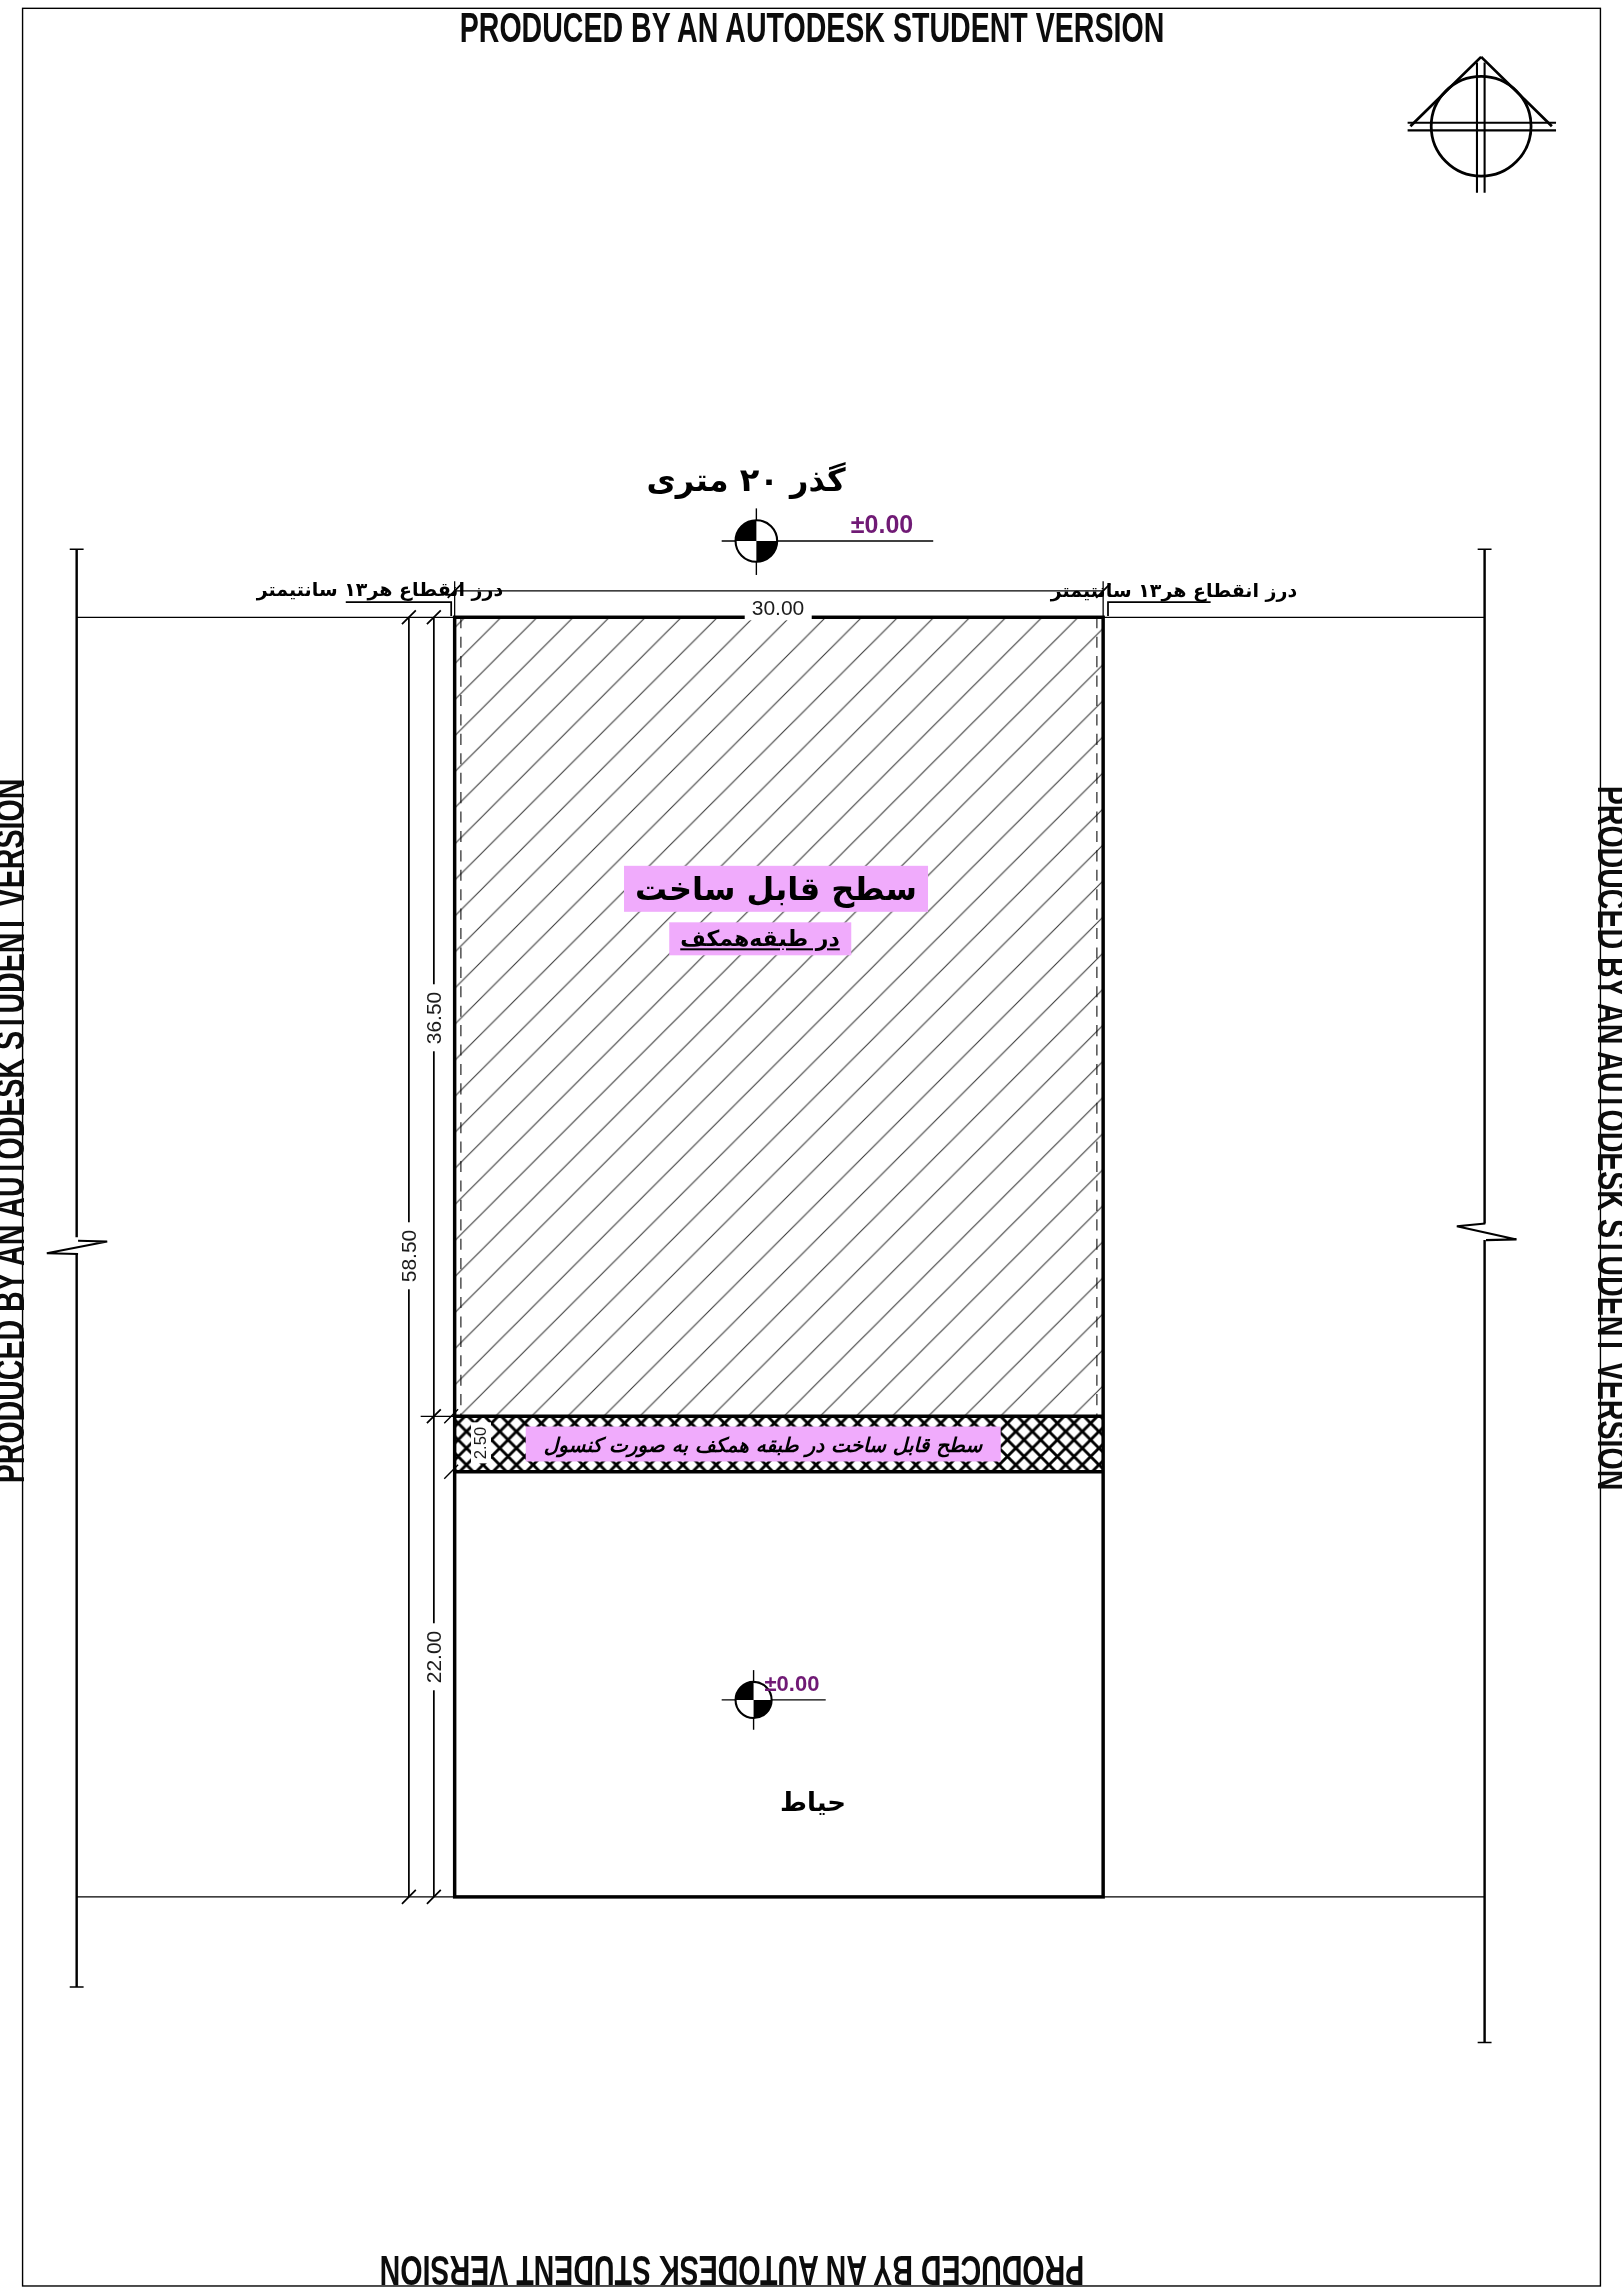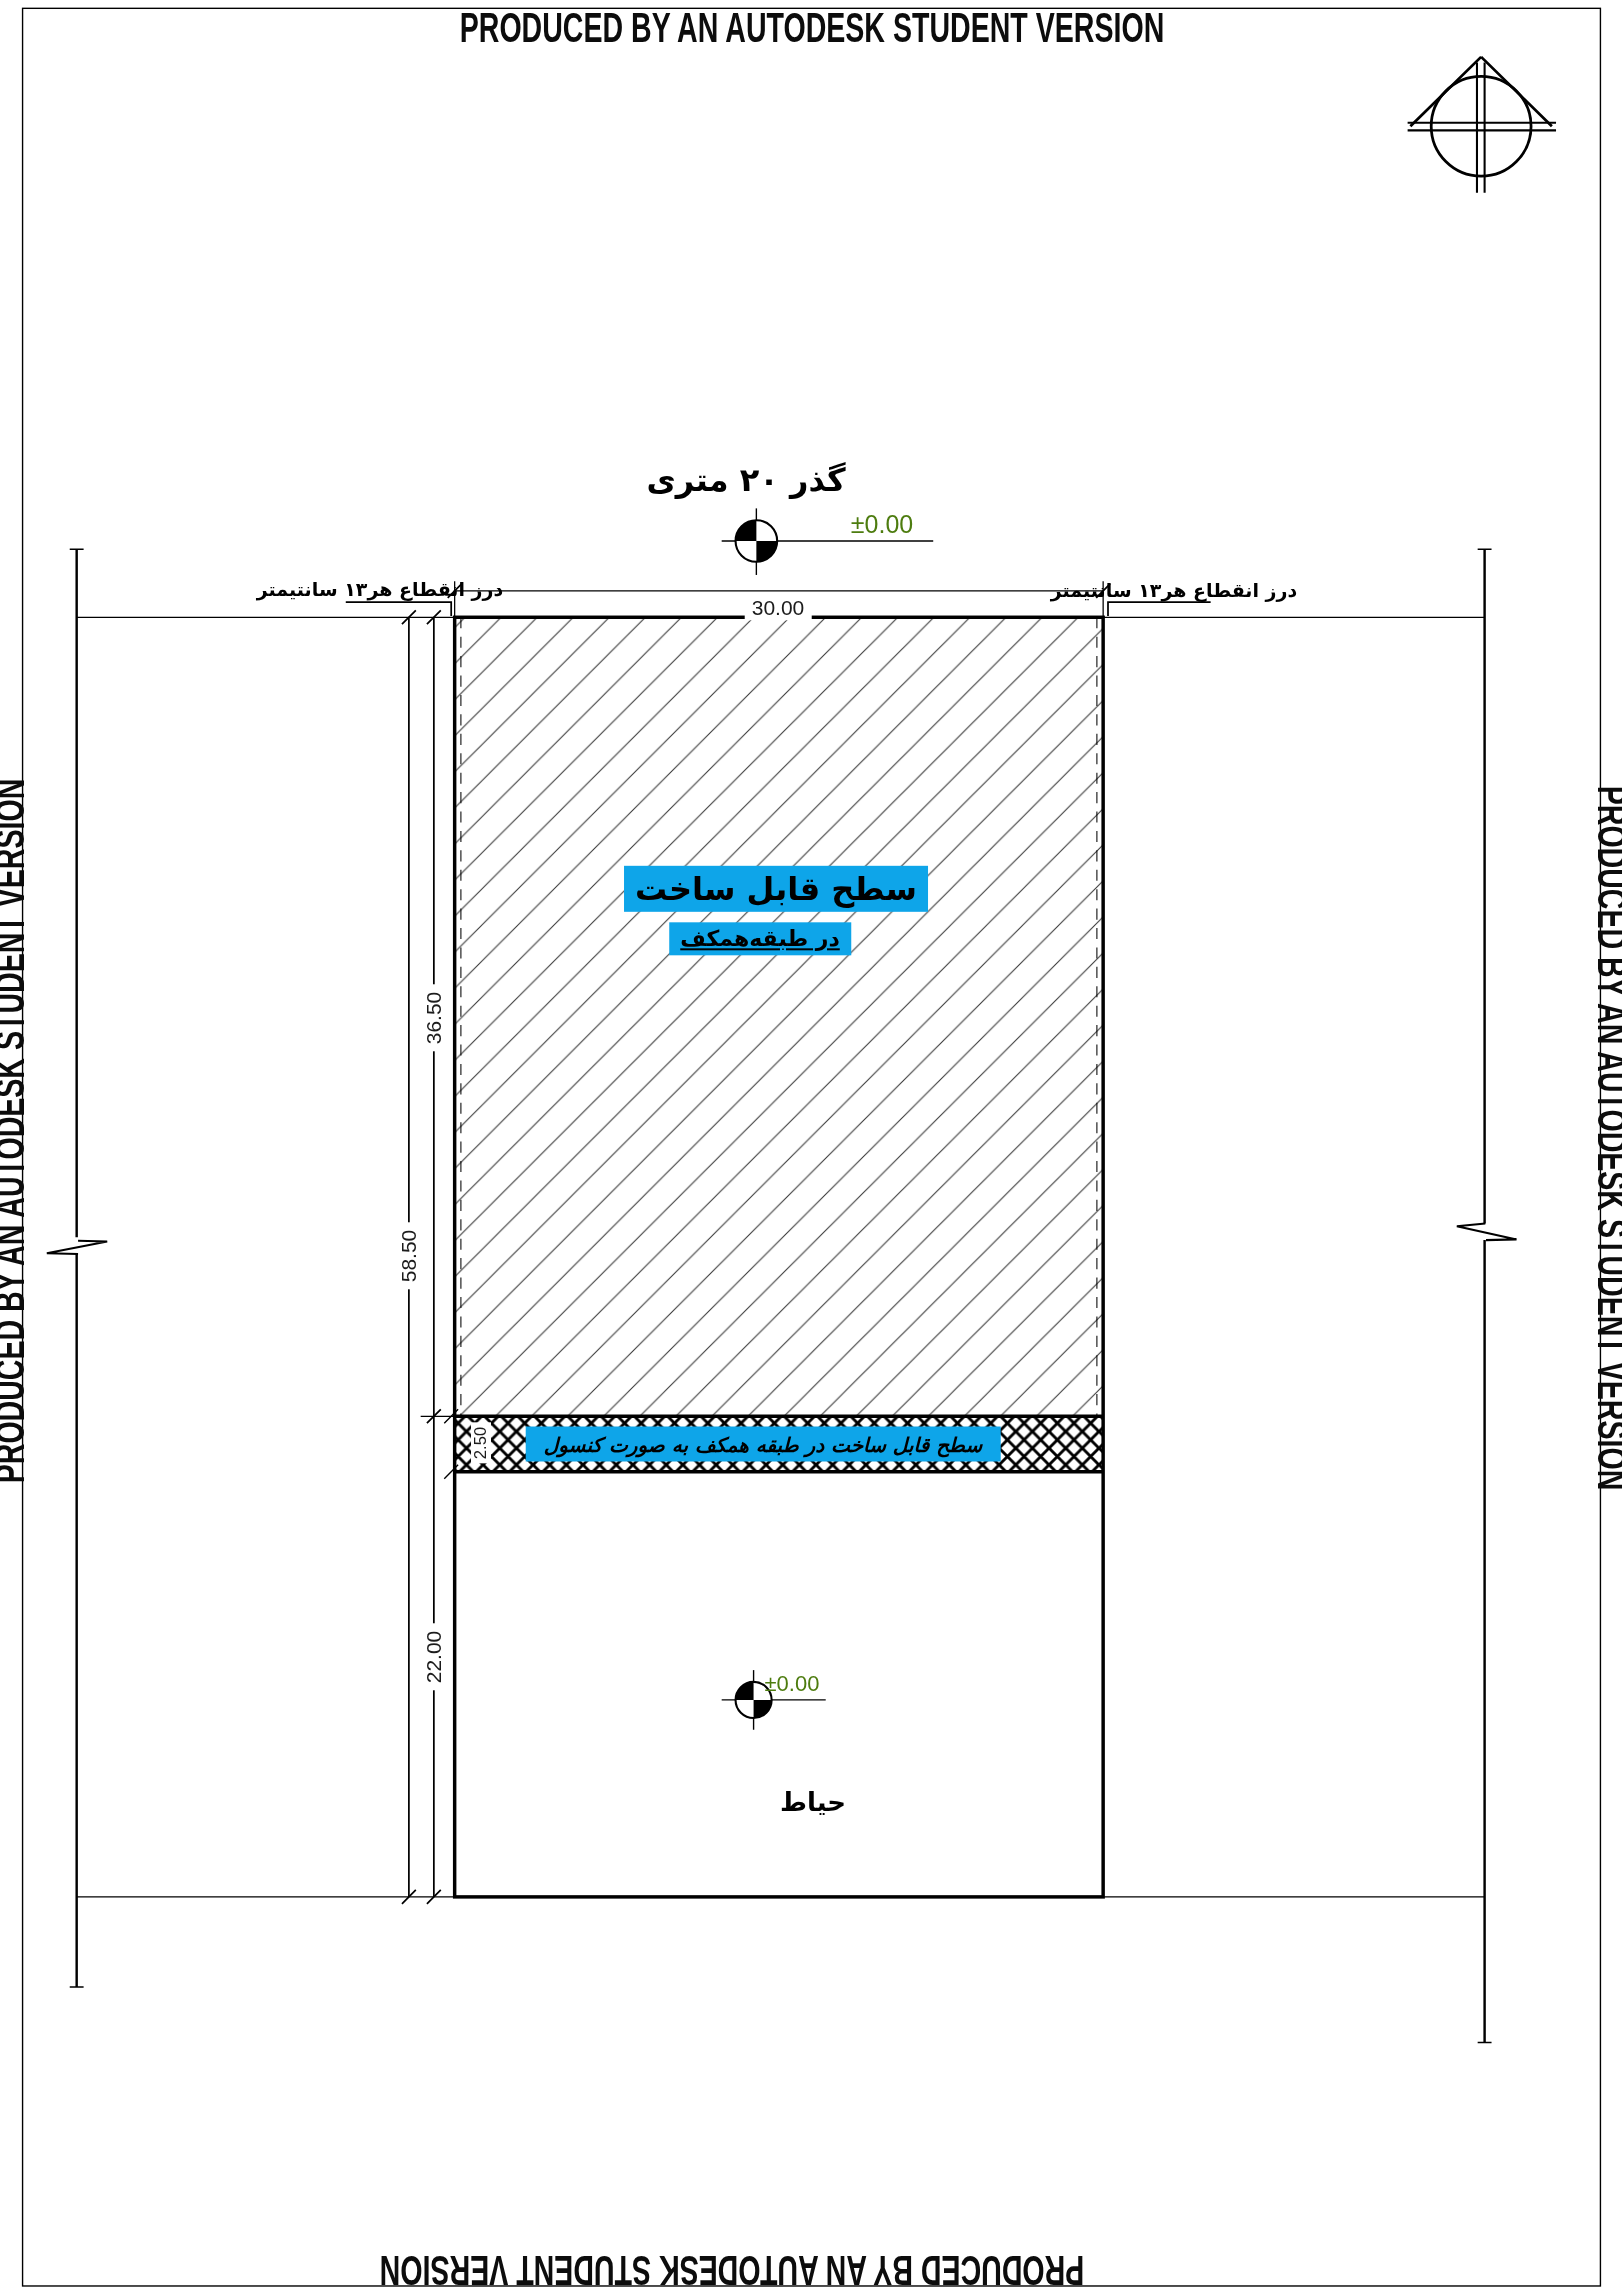--- a/index.html
+++ b/index.html
@@ -10,22 +10,22 @@
   .banner{font-weight:bold;font-size:42px;letter-spacing:0px;color:#0c0c0c;}
   .banner-top{transform:translate(-50%,-50%) scaleX(0.68);}
   .banner-bottom{transform:translate(-50%,-50%) rotate(180deg) scaleX(0.68);}
   .banner-left{transform:translate(-50%,-50%) rotate(-90deg) scaleX(0.68);}
   .banner-right{transform:translate(-50%,-50%) rotate(90deg) scaleX(0.68);}
   .fa{font-family:"DejaVu Sans",sans-serif;font-weight:bold;direction:rtl;unicode-bidi:embed;}
   .center{transform:translate(-50%,-50%);}
   .rot90{transform:translate(-50%,-50%) rotate(-90deg);}
   .dim{font-family:"Liberation Sans",sans-serif;font-weight:400;color:#1c1c1c;
        background:#ffffff;padding:0.7px 7px;font-size:21px;}
-  .lvl{font-weight:400;color:#4d7c0f;}
-  .whitebg{background:#0ea5e9;}
+  .lvl{font-weight:700;color:#701a75;}
+  .whitebg{background:#f0abfc;}
 </style>
 </head>
 <body>
 
 <div id="sheet">
 
   <svg id="linework" width="1623" height="2295" viewBox="0 0 2339 3309" xmlns="http://www.w3.org/2000/svg">
     <defs>
       <pattern id="diagHatch" patternUnits="userSpaceOnUse" width="52" height="52">
         <path d="M-13,13 L13,-13 M0,52 L52,0 M39,65 L65,39" stroke="#3a3a3a" stroke-width="1.6" fill="none"></path>

